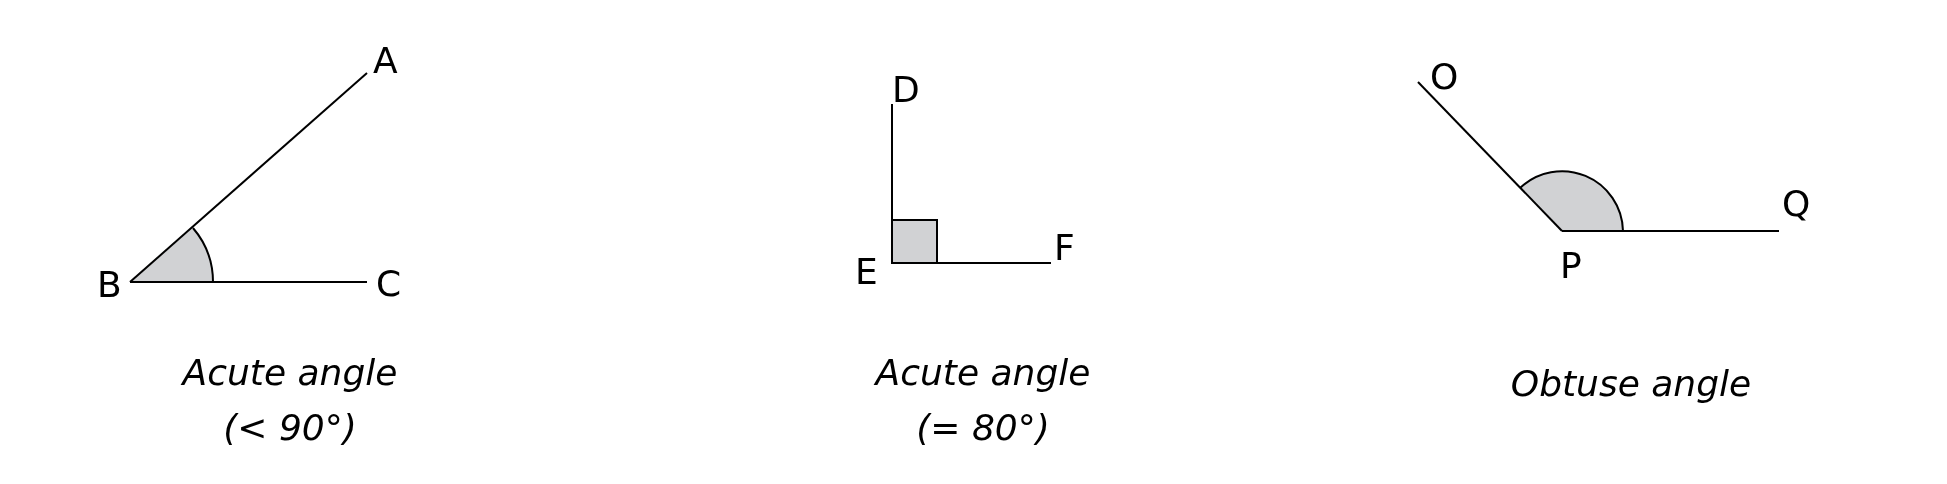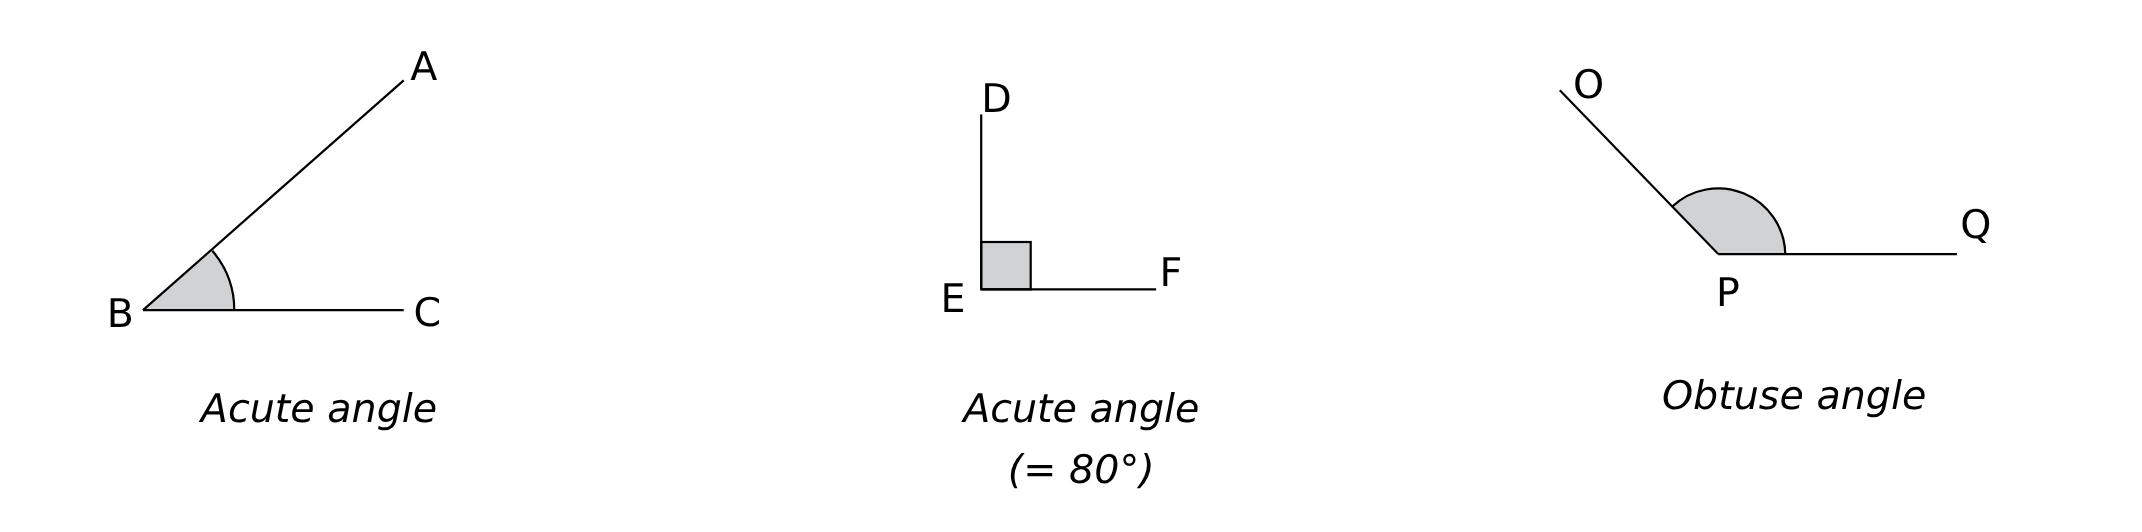--- a/index.html
+++ b/index.html
@@ -41,23 +41,24 @@
       <line x1="1562" y1="231" x2="1418" y2="82" stroke="#000" stroke-width="2"></line>
       <line x1="1562" y1="231" x2="1779" y2="231" stroke="#000" stroke-width="2"></line>
       <text class="lbl" x="1430" y="89">O</text>
       <text class="lbl" x="1560" y="278">P</text>
       <text class="lbl" x="1782" y="216">Q</text>
     </g>
   </svg>
 
   <div class="cap" style="left:90px; top:345px; width:400px;">
     <div>Acute angle</div>
+    <div>(&lt; 90°)</div>
   </div>
 
   <div class="cap" style="left:783px; top:345px; width:400px;">
     <div>Acute angle</div>
     <div>(= 80°)</div>
   </div>
 
-  <div class="cap" style="left:1381px; top:333px; width:500px;">
+  <div class="cap" style="left:1381px; top:356px; width:500px;">
     <div>Obtuse angle</div>
   </div>
 </div>
 
 </body></html>

